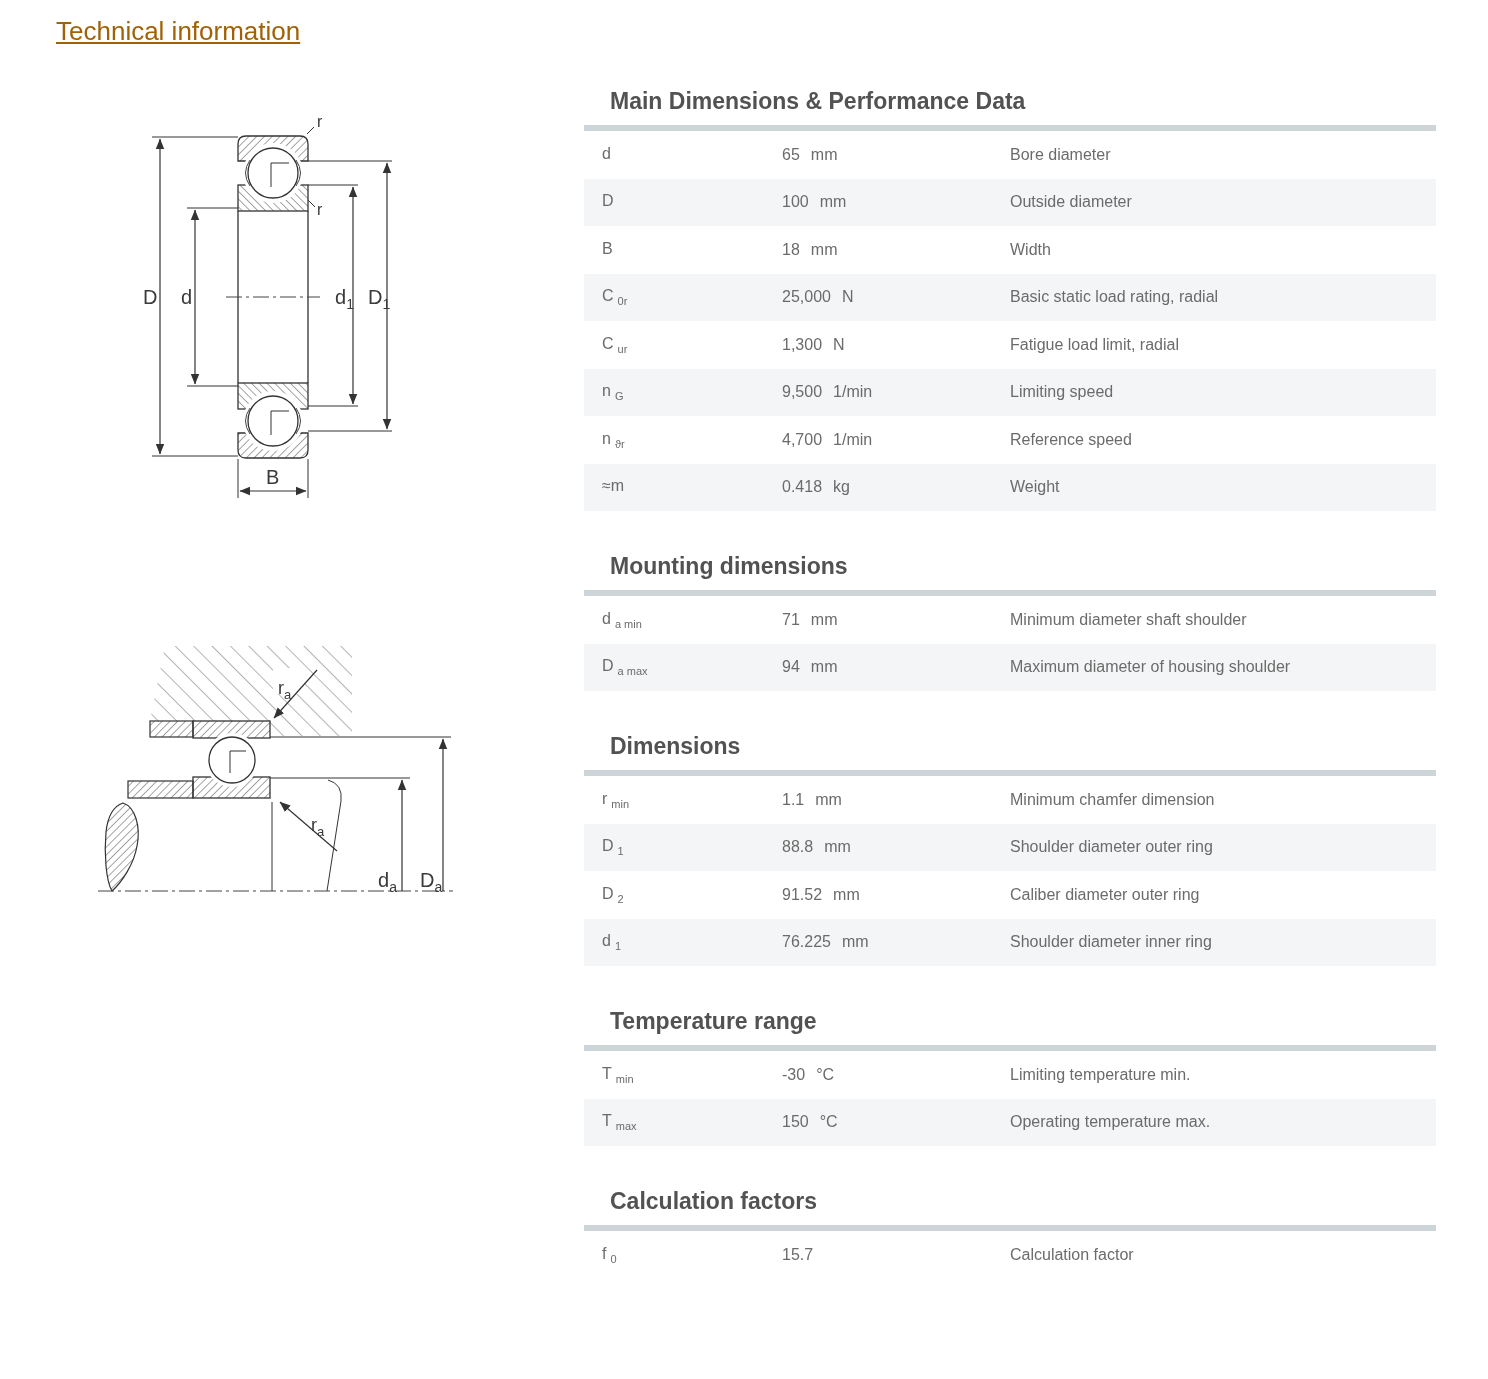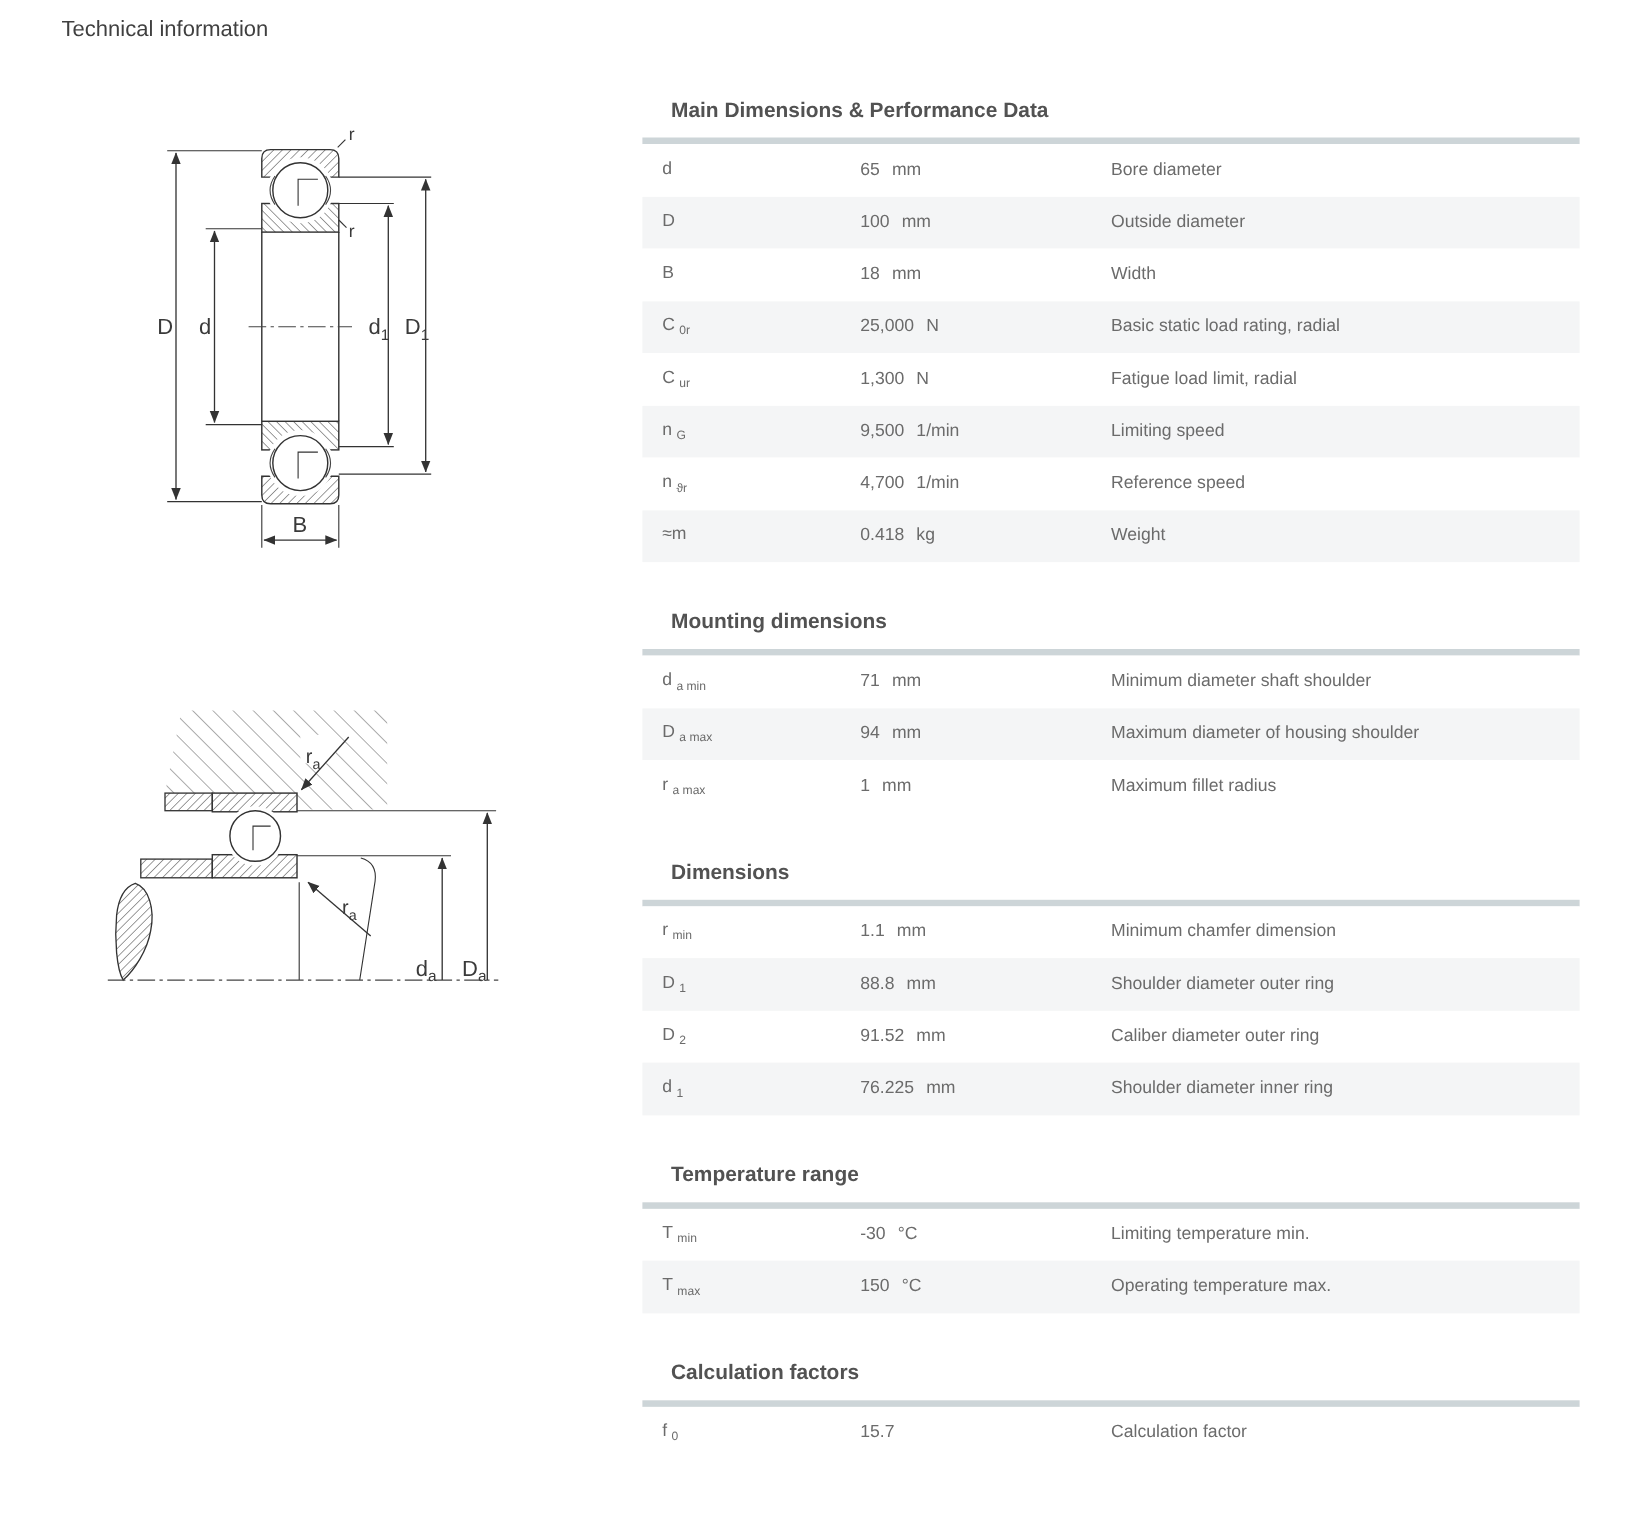--- a/index.html
+++ b/index.html
@@ -2,31 +2,31 @@
 <html><head>
 <meta charset="utf-8">
 <style>
   html,body{margin:0;padding:0;background:#ffffff;}
   body{
     width:1488px;height:1379px;position:relative;overflow:hidden;
     font-family:"Liberation Sans","DejaVu Sans",sans-serif;
   }
   .page-title{
     position:absolute;left:56px;top:16px;
-    font-size:20px;color:#404040;
+    font-size:26px;color:#a16207;text-decoration:underline;
   }
   
   .diagram1{position:absolute;left:95px;top:103px;}
   .diagram2{position:absolute;left:95px;top:640px;}
   svg text{fill:#3a3a3a;}
   
   .table-col{position:absolute;left:584px;top:90px;width:852px;}
   section.tbl{display:block;}
   .sec-title{
-    font-size:19px;font-weight:bold;color:#525252;
+    font-size:23px;font-weight:bold;color:#525252;
     line-height:22px;margin:0 0 13px 26px;
   }
   section.tbl ~ section.tbl .sec-title{margin-top:44px;}
   .sec-bar{height:6px;background:#cdd5d8;}
   .rows{display:block;}
   .row{
     display:flex;align-items:center;height:47.5px;
     font-size:16px;color:#6b6b6b;background:#ffffff;
   }
   .row:nth-child(even){background:#f4f5f6;}
@@ -234,25 +234,20 @@
             <div class="c-val"><span class="val">71</span><span class="unit">mm</span></div>
             <div class="c-desc">Minimum diameter shaft shoulder</div>
           </div>
 
           <div class="row">
             <div class="c-sym"><span class="base">D</span><span class="sub">a max</span></div>
             <div class="c-val"><span class="val">94</span><span class="unit">mm</span></div>
             <div class="c-desc">Maximum diameter of housing shoulder</div>
           </div>
 
-          <div class="row">
-            <div class="c-sym"><span class="base">r</span><span class="sub">a max</span></div>
-            <div class="c-val"><span class="val">1</span><span class="unit">mm</span></div>
-            <div class="c-desc">Maximum fillet radius</div>
-          </div>
 
       </div>
     </section>
 
     <section class="tbl">
       <h2 class="sec-title">Dimensions</h2>
       <div class="sec-bar"></div>
       <div class="rows">
 
           <div class="row">

